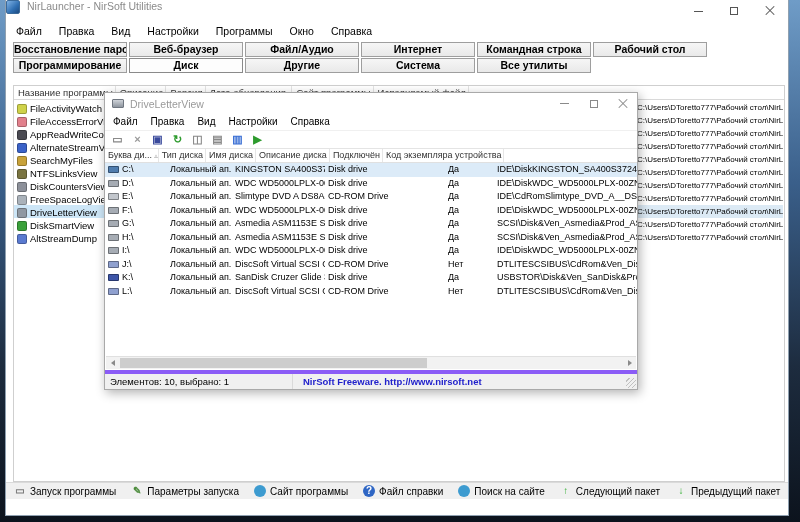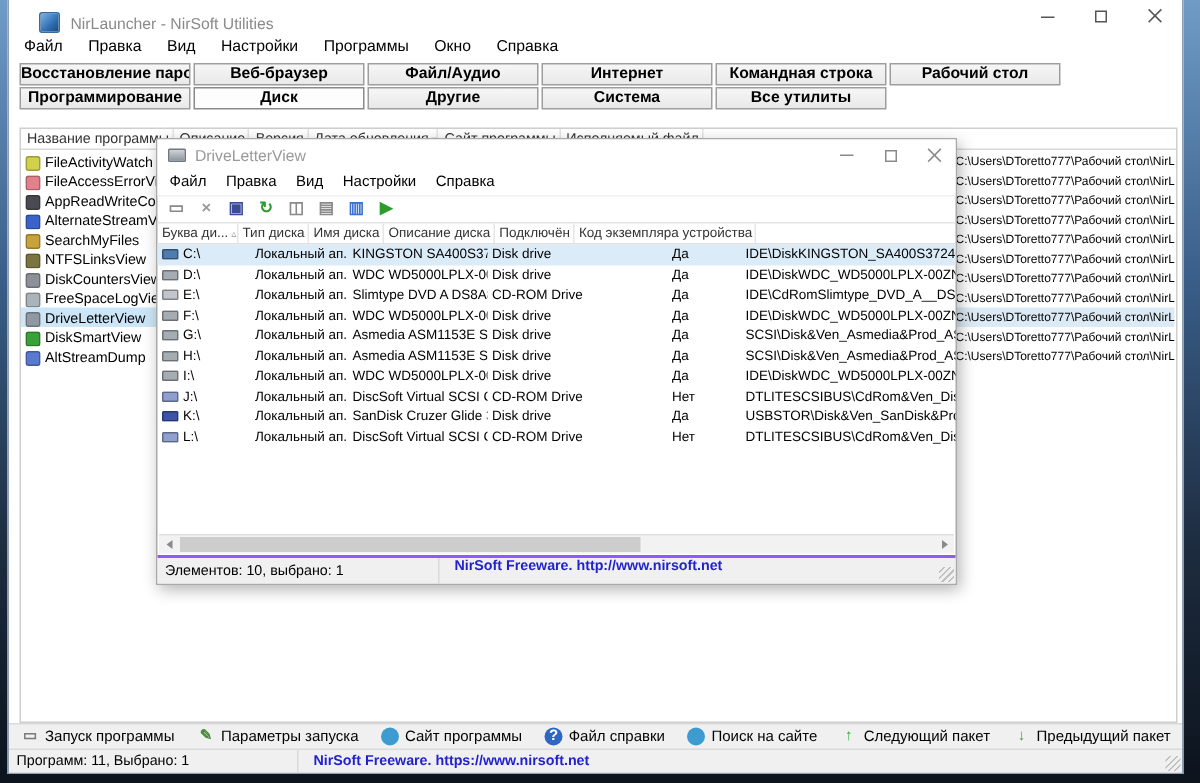--- a/index.html
+++ b/index.html
@@ -4,21 +4,21 @@
 <style>
   * { box-sizing: border-box; margin: 0; padding: 0; }
   html,body { width:800px; height:522px; overflow:hidden;
     font-family:"Liberation Sans", sans-serif; font-size:10px; color:#000; }
   .desktop { position:absolute; inset:0;
     background:linear-gradient(180deg,#6f9cc7 0%, #3a5f8a 35%, #1d2c3f 70%, #0c131d 100%); }
 
   
   .main-window { position:absolute; left:5px; top:0; width:784px; height:516px;
     background:#fff; border:1px solid #8fa0b0; border-top:none; }
-  .titlebar { height:22px; background:#fff; display:flex; align-items:flex-end; padding-left:20px; }
+  .titlebar { height:22px; background:#fff; display:flex; align-items:flex-start; padding-left:0; }
   .app-icon { width:14px; height:14px; border-radius:2px;
     background:linear-gradient(135deg,#7fb2e5 0%, #2f6fb2 60%, #1d4a80 100%);
     border:1px solid #3a6a9a; }
   .title-text { margin-left:7px; color:#8a8a8a; font-size:10.5px; }
   .caption-buttons { margin-left:auto; display:flex; height:100%; }
   .cap-btn { width:36px; height:100%; display:flex; align-items:center; justify-content:center; }
   .glyph-min { width:9px; height:1px; background:#555; display:block; }
   .glyph-max { width:8px; height:8px; border:1px solid #555; display:block; }
   .glyph-close { position:relative; width:10px; height:10px; display:block; }
   .glyph-close::before,.glyph-close::after { content:""; position:absolute; left:-1px; top:4px;
@@ -88,21 +88,21 @@
     background:#f2f2f2; border-top:1px solid #e0e0e0; }
   .scroll-arrow { position:absolute; top:0; width:13px; height:12px; display:flex;
     align-items:center; justify-content:center; }
   .scroll-arrow.left{left:0}.scroll-arrow.right{right:0}
   .tri-l { width:0;height:0;border-top:3px solid transparent;border-bottom:3px solid transparent;
     border-right:4px solid #8a8a8a; }
   .tri-r { width:0;height:0;border-top:3px solid transparent;border-bottom:3px solid transparent;
     border-left:4px solid #8a8a8a; }
   .scroll-thumb { position:absolute; left:14px; top:1px; height:10px; width:58%; background:#cdcdcd; }
   .child-status { position:absolute; left:0; right:0; bottom:0; height:19px; background:#f0f0f0;
-    border-top:2px solid #8b5cf6; display:flex; font-size:9.5px; }
+    border-top:4px solid #8b5cf6; display:flex; align-items:center; font-size:9.5px; }
   .cs-left { width:188px; padding-left:5px; border-right:1px solid #dadada; height:100%;
     display:flex; align-items:center; }
   .cs-link { padding-left:10px; color:#2222cc; font-weight:bold; }
   .grip { position:absolute; right:1px; bottom:1px; width:10px; height:10px;
     background:repeating-linear-gradient(135deg,transparent 0 2px,#c0c0c0 2px 3px); }
 
   
   .bottom-toolbar { position:absolute; left:0; right:0; bottom:16px; height:17px; background:#f0f0f0;
     border-top:1px solid #dadada; display:flex; align-items:center; gap:15px; padding:0 8px;
     font-size:10px; }
@@ -441,20 +441,15 @@
         <span class="bt-item">
         <span class="bt-ico" style="color: rgb(47, 175, 47); background: transparent;">↑</span>
         <span>Следующий пакет</span>
       </span>
         <span class="bt-item">
         <span class="bt-ico" style="color: rgb(47, 175, 47); background: transparent;">↓</span>
         <span>Предыдущий пакет</span>
       </span>
       </div>
 
-    <div class="main-status">
-      <span class="ms-left">Программ: 11, Выбрано: 1</span>
-      <span class="ms-link">NirSoft Freeware. https://www.nirsoft.net</span>
-      <span class="grip"></span>
-    </div>
 
   </div>
 </div>
 
 </body></html>

